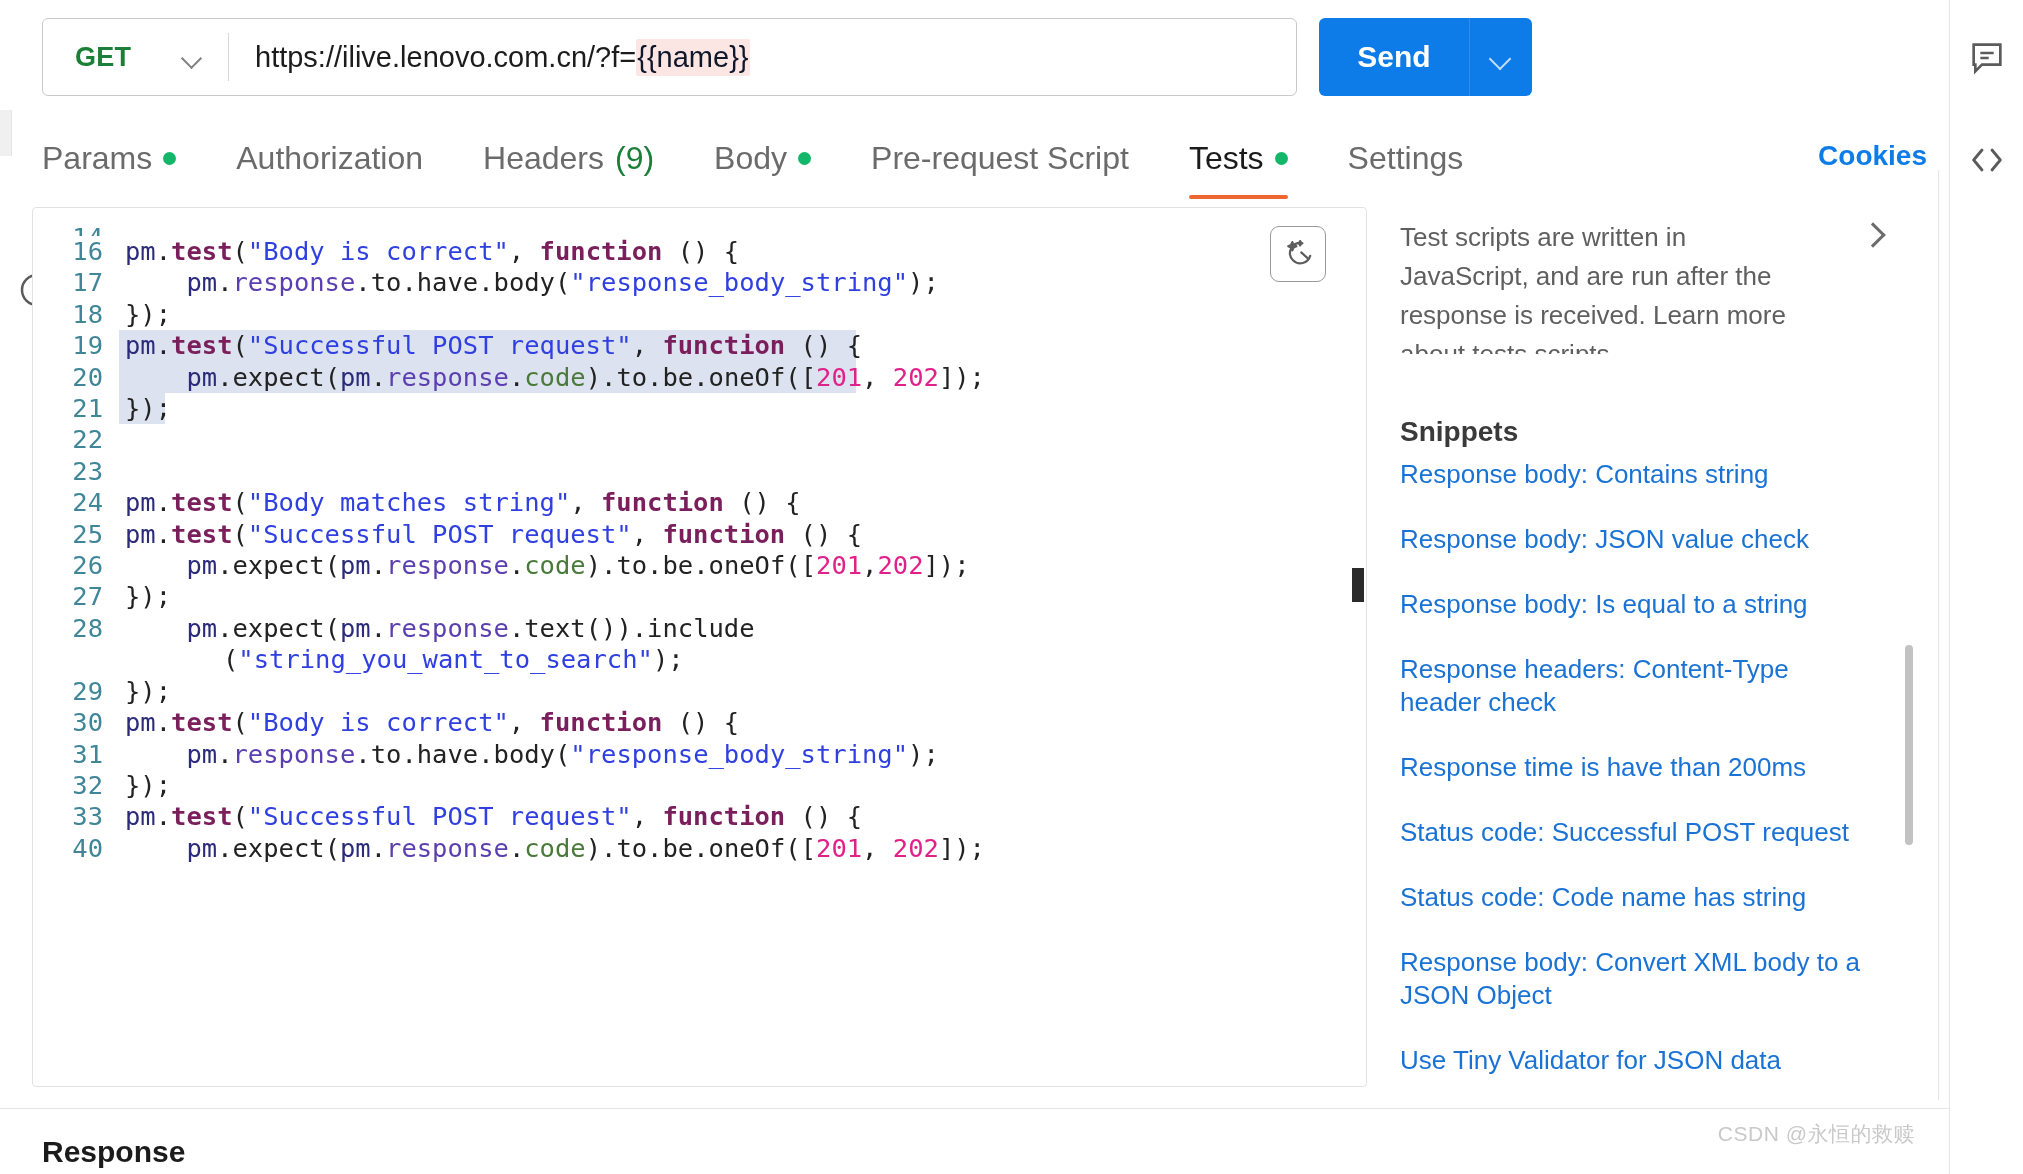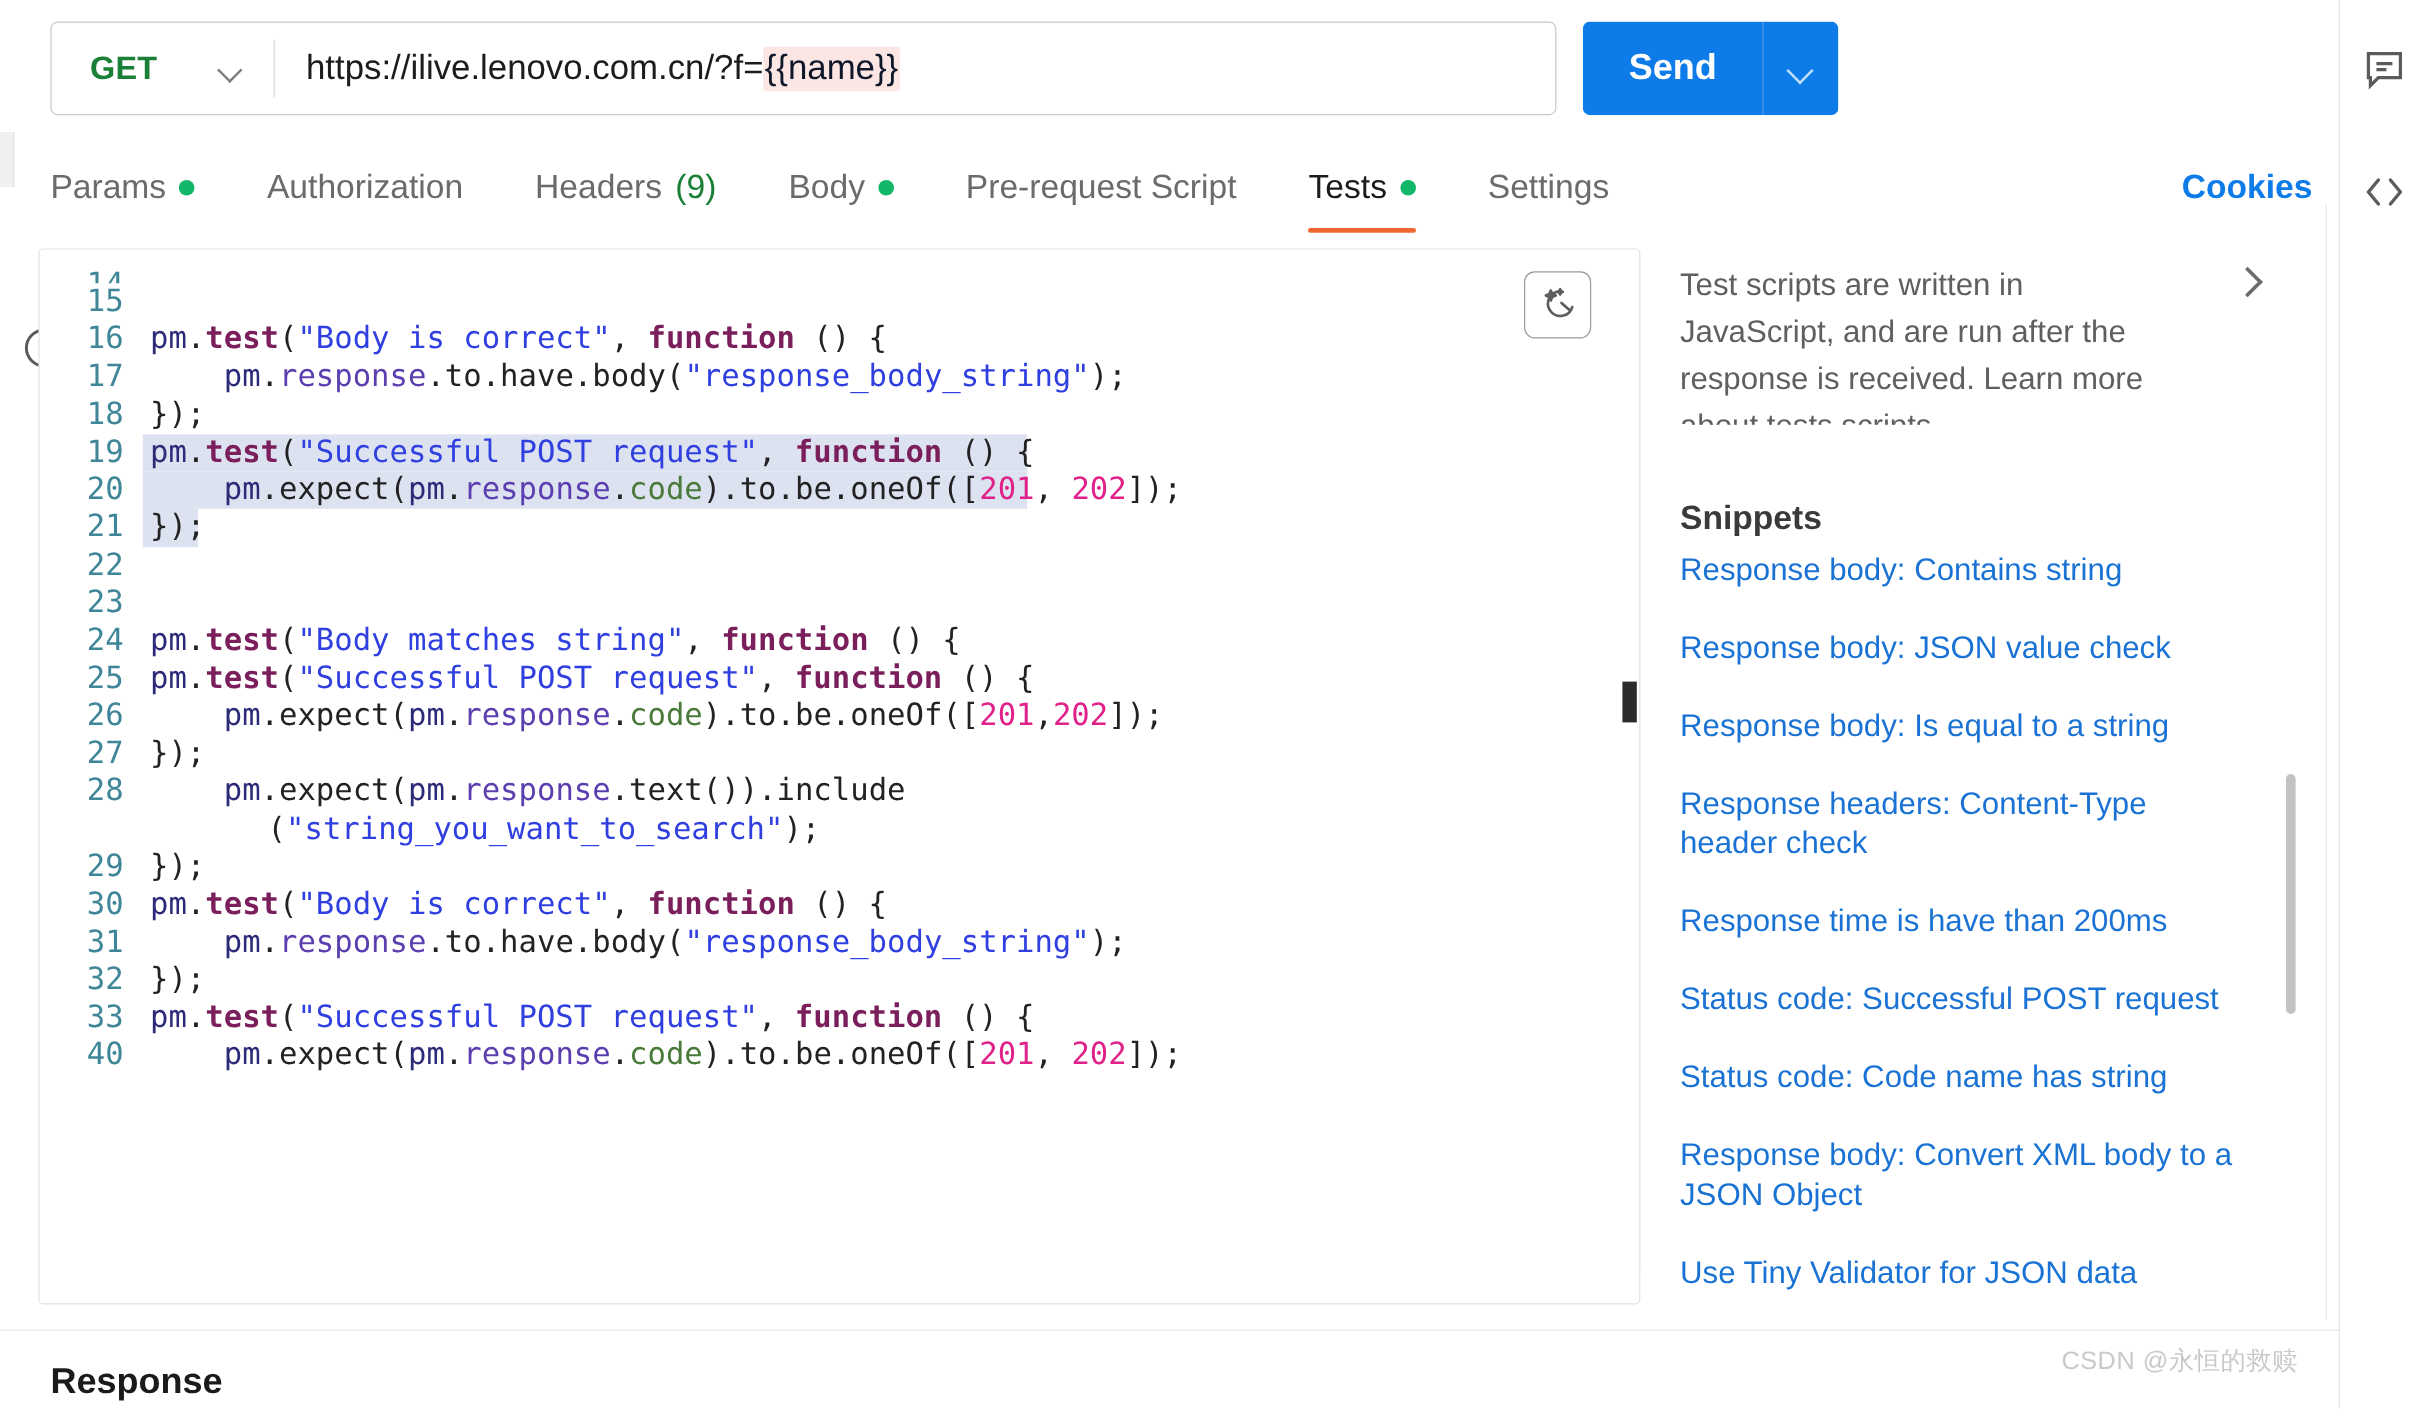--- a/index.html
+++ b/index.html
@@ -100,21 +100,21 @@
   .rail-code { top: 140px; }
 
   
   .tabs {
     position: absolute; left: 42px; top: 132px;
     width: 1860px; height: 62px;
     display: flex; align-items: flex-start;
   }
   .tab {
     position: relative; padding: 8px 0 22px 0; margin-right: 60px;
-    font-size: 28px; color: #6b6b6b; cursor: pointer;
+    font-size: 32px; color: #6b6b6b; cursor: pointer;
     display: flex; align-items: center; gap: 11px; white-space: nowrap; justify-content: center;
   }
   .tab.active { color: #1b1b1b; }
   .tab .underline {
     position: absolute; left: 0; right: 0; bottom: 0;
     height: 4px; background: #ef6730; border-radius: 2px;
   }
   .dot {
     width: 13px; height: 13px; border-radius: 50%; background: #12b76a;
     display: inline-block;
@@ -326,24 +326,20 @@
       <svg viewBox="0 0 24 24" fill="none" stroke="#5d5d5d" stroke-width="1.6" stroke-linecap="round" stroke-linejoin="round">
         <path d="M20.5 13a7.5 7.5 0 1 1-9.3-9.3"></path>
         <path d="M14 10.5 19 15"></path>
         <path d="M7.5 3 8.4 5.1 10.5 6 8.4 6.9 7.5 9 6.6 6.9 4.5 6l2.1-.9z"></path>
         <path d="M13.2 2.2l.5 1.1 1.1.5-1.1.5-.5 1.1-.5-1.1-1.1-.5 1.1-.5z"></path>
       </svg>
     </div>
     <div class="code" id="code-body">
         <div class="cl" style="height: 14px; overflow: hidden; min-height: 0px;">
           <div class="ln">14</div>
-          <div class="ctext"></div>
-        </div>
-        <div class="cl">
-          <div class="ln">15</div>
           <div class="ctext"></div>
         </div>
         <div class="cl">
           <div class="ln">16</div>
           <div class="ctext"><span class="t-ident">pm</span><span class="t-punct">.</span><span class="t-fn">test</span><span class="t-punct">(</span><span class="t-str">"Body is correct"</span><span class="t-punct">, </span><span class="t-kw">function</span><span class="t-punct"> () {</span></div>
         </div>
         <div class="cl">
           <div class="ln">17</div>
           <div class="ctext"><span class="guide"></span><span class="t-plain">    </span><span class="t-ident">pm</span><span class="t-punct">.</span><span class="t-prop">response</span><span class="t-punct">.</span><span class="t-plain">to</span><span class="t-punct">.</span><span class="t-plain">have</span><span class="t-punct">.</span><span class="t-plain">body</span><span class="t-punct">(</span><span class="t-str">"response_body_string"</span><span class="t-punct">);</span></div>
         </div>

